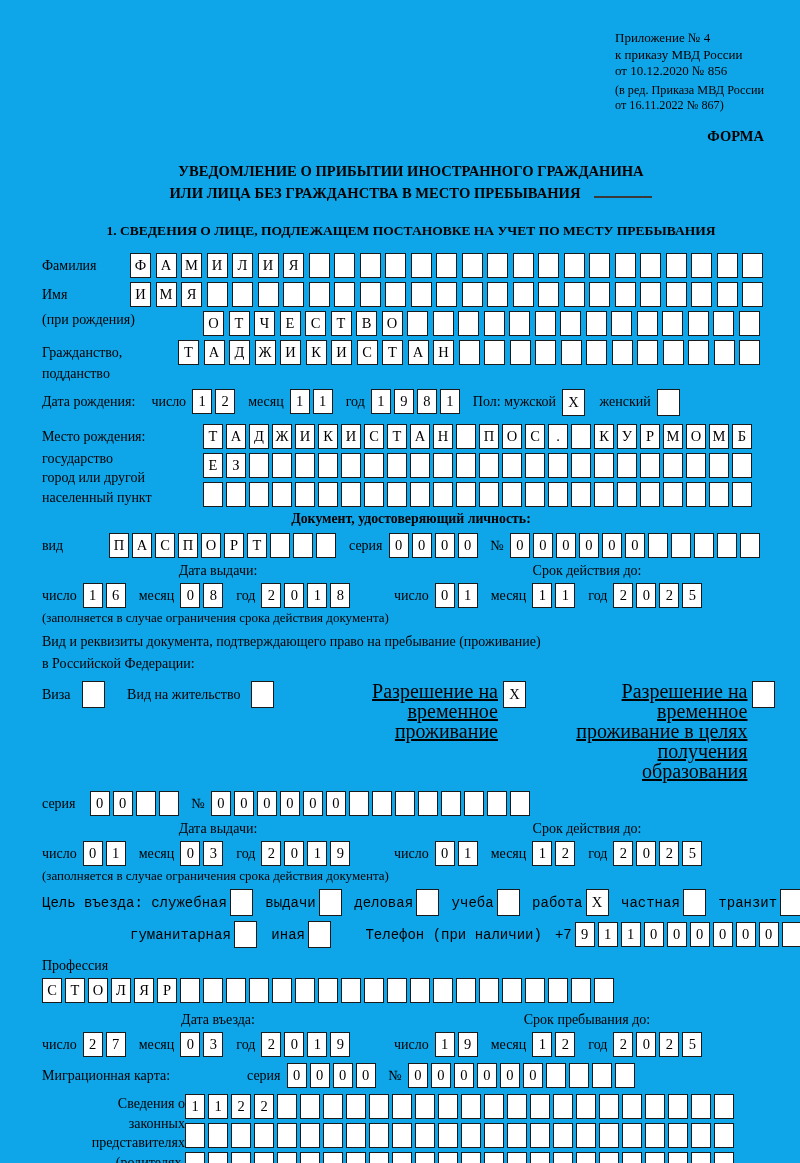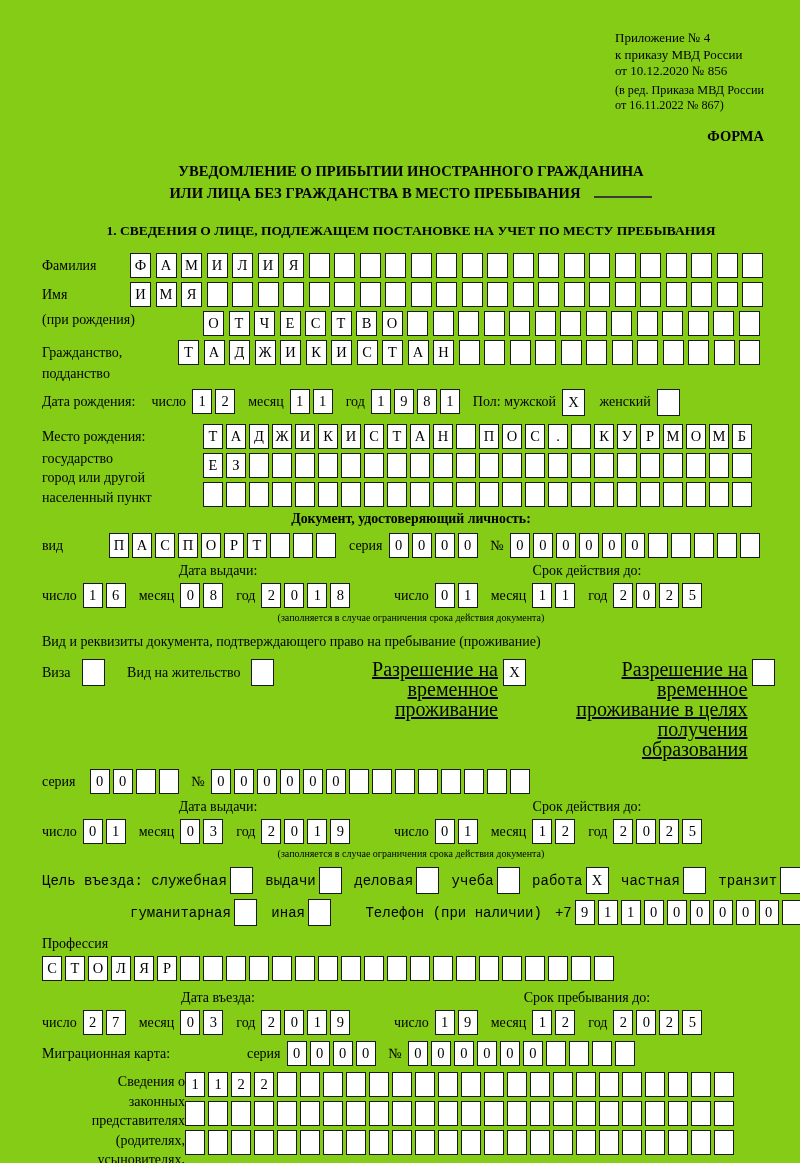--- a/index.html
+++ b/index.html
@@ -1,16 +1,16 @@
 <!DOCTYPE html>
 <html><head>
 <meta charset="utf-8">
 <style>
   html,body{margin:0;padding:0;background:#fff;}
-  .page{position:relative;width:800px;height:1163px;background:#84cc16;color:#000;
+  .page{position:relative;width:800px;height:1163px;background:#0ea5e9;color:#000;
         font-family:"Liberation Serif","DejaVu Serif",serif;box-sizing:border-box;
         padding:30px 20px 0 42px;overflow:hidden;}
   .annex{margin-left:573px;font-size:13px;line-height:1.28;}
   .annex-small{font-size:12.2px;margin-top:3px;line-height:1.28;}
   .forma{text-align:right;padding-right:16px;font-weight:bold;font-size:14.5px;margin-top:14px;}
   .title{text-align:center;font-weight:bold;font-size:14.6px;margin-top:16px;line-height:1.5;}
   .title-underline{display:inline-block;width:58px;border-bottom:2px solid #3a3a3a;margin-left:14px;}
   .sec-heading{font-weight:bold;font-size:13.5px;text-align:center;margin-top:18px;margin-bottom:14px;}
 
   .row{display:flex;align-items:flex-start;margin-bottom:4px;}
@@ -36,21 +36,21 @@
   .cb .cell{width:23px;height:27px;}
   .cbx{margin-left:5px;}
 
   .doc-heading{text-align:center;font-weight:bold;font-size:13.8px;margin:4px 0 6px 0;}
 
   .dates{display:flex;margin-bottom:1px;margin-top:4px;}
   .dcol-left{width:352px;flex-shrink:0;}
   .dcol-right{flex:1;}
   .dhead{text-align:center;font-size:14px;line-height:18px;margin-bottom:3px;}
   .drow{display:flex;align-items:center;}
-  .note-right{text-align:center;font-size:10px;line-height:15px;margin:2px 0 6px 0;}
+  .note-right{text-align:left;font-size:13px;line-height:15px;margin:2px 0 6px 0;}
 
   .intro{font-size:14px;line-height:22px;}
   .permits{display:flex;align-items:flex-start;margin:6px 0 10px 0;}
   .permit-text{font-size:20px;text-align:right;line-height:20px;text-decoration:underline;}
   .ml18{margin-left:18px;} .ml22{margin-left:22px;} .ml20{margin-left:20px;}
 
   .purpose-row{display:flex;align-items:center;margin-bottom:5px;flex-wrap:nowrap;}
   .plbl{font-size:14px;white-space:nowrap;margin:0 3px 0 8px;font-family:Liberation Mono, monospace;}
   .plbl-first{margin-left:0;}
   .phone-indent{margin-left:88px;}
@@ -407,20 +407,21 @@
             <span class="cell">0</span>
             <span class="cell">2</span>
             <span class="cell">5</span>
           </div>
       </div>
     </div>
   </div>
   <div class="note-right">(заполняется в случае ограничения срока действия документа)</div>
 
   <div class="intro">Вид и реквизиты документа, подтверждающего право на пребывание (проживание)</div>
+  <div class="intro">в Российской Федерации:</div>
 
   <div class="permits">
     <span class="ilbl ilbl-first" style="line-height:27px;">Виза</span>
     <div class="cells cb cbx">
         <span class="cell"></span>
       </div>
     <span class="ilbl ml18" style="line-height:27px;">Вид на жительство</span>
     <div class="cells cb cbx">
         <span class="cell"></span>
       </div>

